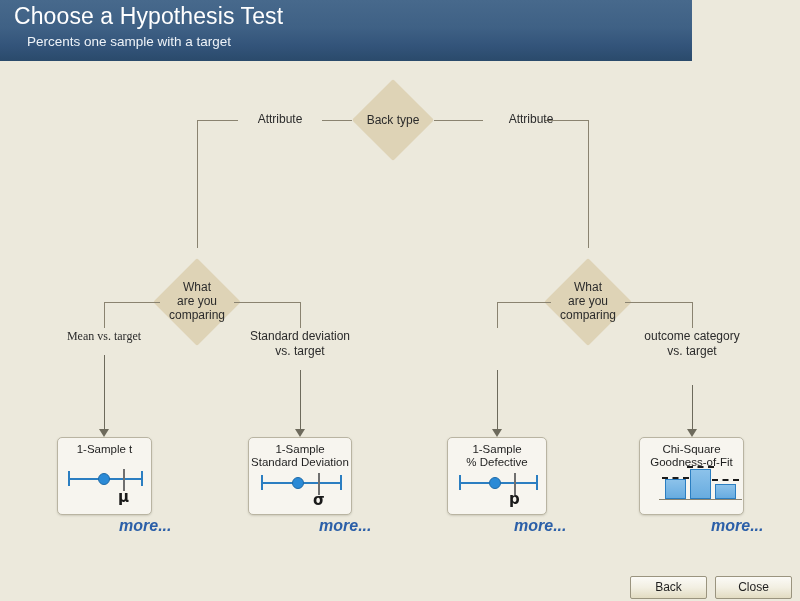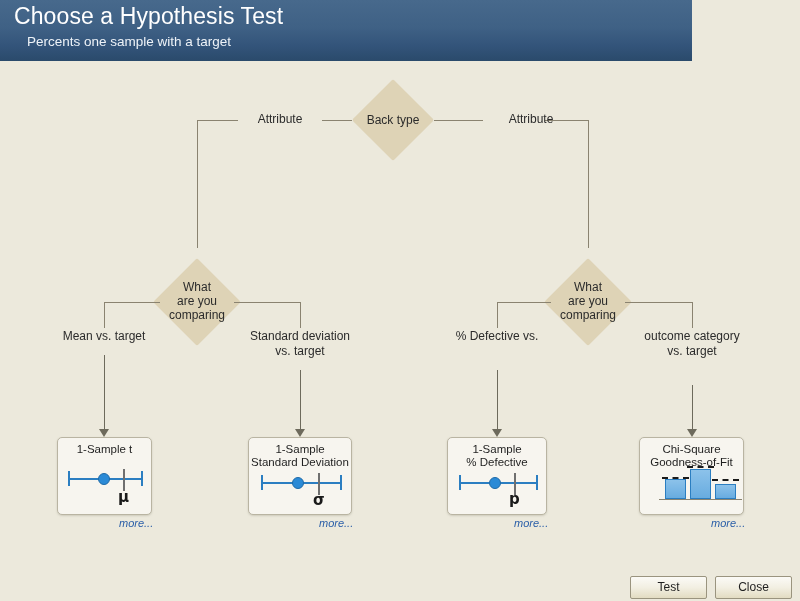--- a/index.html
+++ b/index.html
@@ -126,25 +126,26 @@
     color: #1f1f1f;
     white-space: nowrap;
   }
   .card-graphic {
     position: absolute;
     left: 0; right: 0; bottom: 4px;
     height: 52px;
   }
   .more-link {
     position: absolute;
-    font-size: 11px;
+    font-size: 16px;
     font-style: italic;
     color: #2b5fa8;
     text-decoration: none;
     white-space: nowrap;
+    font-weight: bold;
   }
 
   
   .iv-wrap { position: absolute; left: 0; right: 0; top: 0; height: 52px; }
   .iv-line {
     position: absolute;
     height: 0;
     border-top: 2.4px solid #2b7ec1;
   }
   .iv-cap {
@@ -240,21 +241,21 @@
 
     <div class="diamond" style="left:166px; top:210px; width:62px; height:62px;"></div>
     <div class="diamond-label" style="left:147px; top:219px; width:100px;">
       <div>What</div>
       <div>are you</div>
       <div>comparing</div>
     </div>
 
     <div class="line-h" style="left:104px; top:241px; width:56px;"></div>
     <div class="line-v" style="left:104px; top:241px; height:26px;"></div>
-    <div class="branch-label" style="left:34px; top:268px; width:140px;">
+    <div class="branch-label" style="left:34px; top:268px; width:140px;font-family:Liberation Serif, serif;">
       <span>Mean vs. target</span>
     </div>
     <div class="arrow-stem" style="left:104px; top:294px; height:76px;"></div>
     <div class="arrow-head" style="left:99px; top:368px;"></div>
 
     <div class="line-h" style="left:234px; top:241px; width:66px;"></div>
     <div class="line-v" style="left:300px; top:241px; height:26px;"></div>
     <div class="branch-label" style="left:230px; top:268px; width:140px;">
       <div>Standard deviation</div>
       <div>vs. target</div>
@@ -265,21 +266,20 @@
     <div class="diamond" style="left:557px; top:210px; width:62px; height:62px;"></div>
     <div class="diamond-label" style="left:538px; top:219px; width:100px;">
       <div>What</div>
       <div>are you</div>
       <div>comparing</div>
     </div>
 
     <div class="line-h" style="left:497px; top:241px; width:54px;"></div>
     <div class="line-v" style="left:497px; top:241px; height:26px;"></div>
     <div class="branch-label" style="left:427px; top:268px; width:140px;">
-      <div>% Defective vs.</div>
     </div>
     <div class="arrow-stem" style="left:497px; top:309px; height:61px;"></div>
     <div class="arrow-head" style="left:492px; top:368px;"></div>
 
     <div class="line-h" style="left:625px; top:241px; width:67px;"></div>
     <div class="line-v" style="left:692px; top:241px; height:26px;"></div>
     <div class="branch-label" style="left:622px; top:268px; width:140px;">
       <div>outcome category</div>
       <div>vs. target</div>
     </div>
@@ -353,16 +353,16 @@
           <div class="bar-ref" style="left:47px; top:8px; width:27px;"></div>
           <div class="bar-ref" style="left:72px; top:21px; width:27px;"></div>
           <div class="bar-axis" style="left:19px; top:41px; width:83px;"></div>
         </div>
       </div>
     </div>
     <a class="more-link" href="#" style="left:711px; top:456px;">more...</a>
 
   </div>
 
-  <button class="btn" style="left:630px; top:576px; width:77px;">Test</button>
+  <button class="btn" style="left:630px; top:576px; width:77px;">Back</button>
   <button class="btn" style="left:715px; top:576px; width:77px;">Close</button>
 
 </div>
 
 </body></html>

